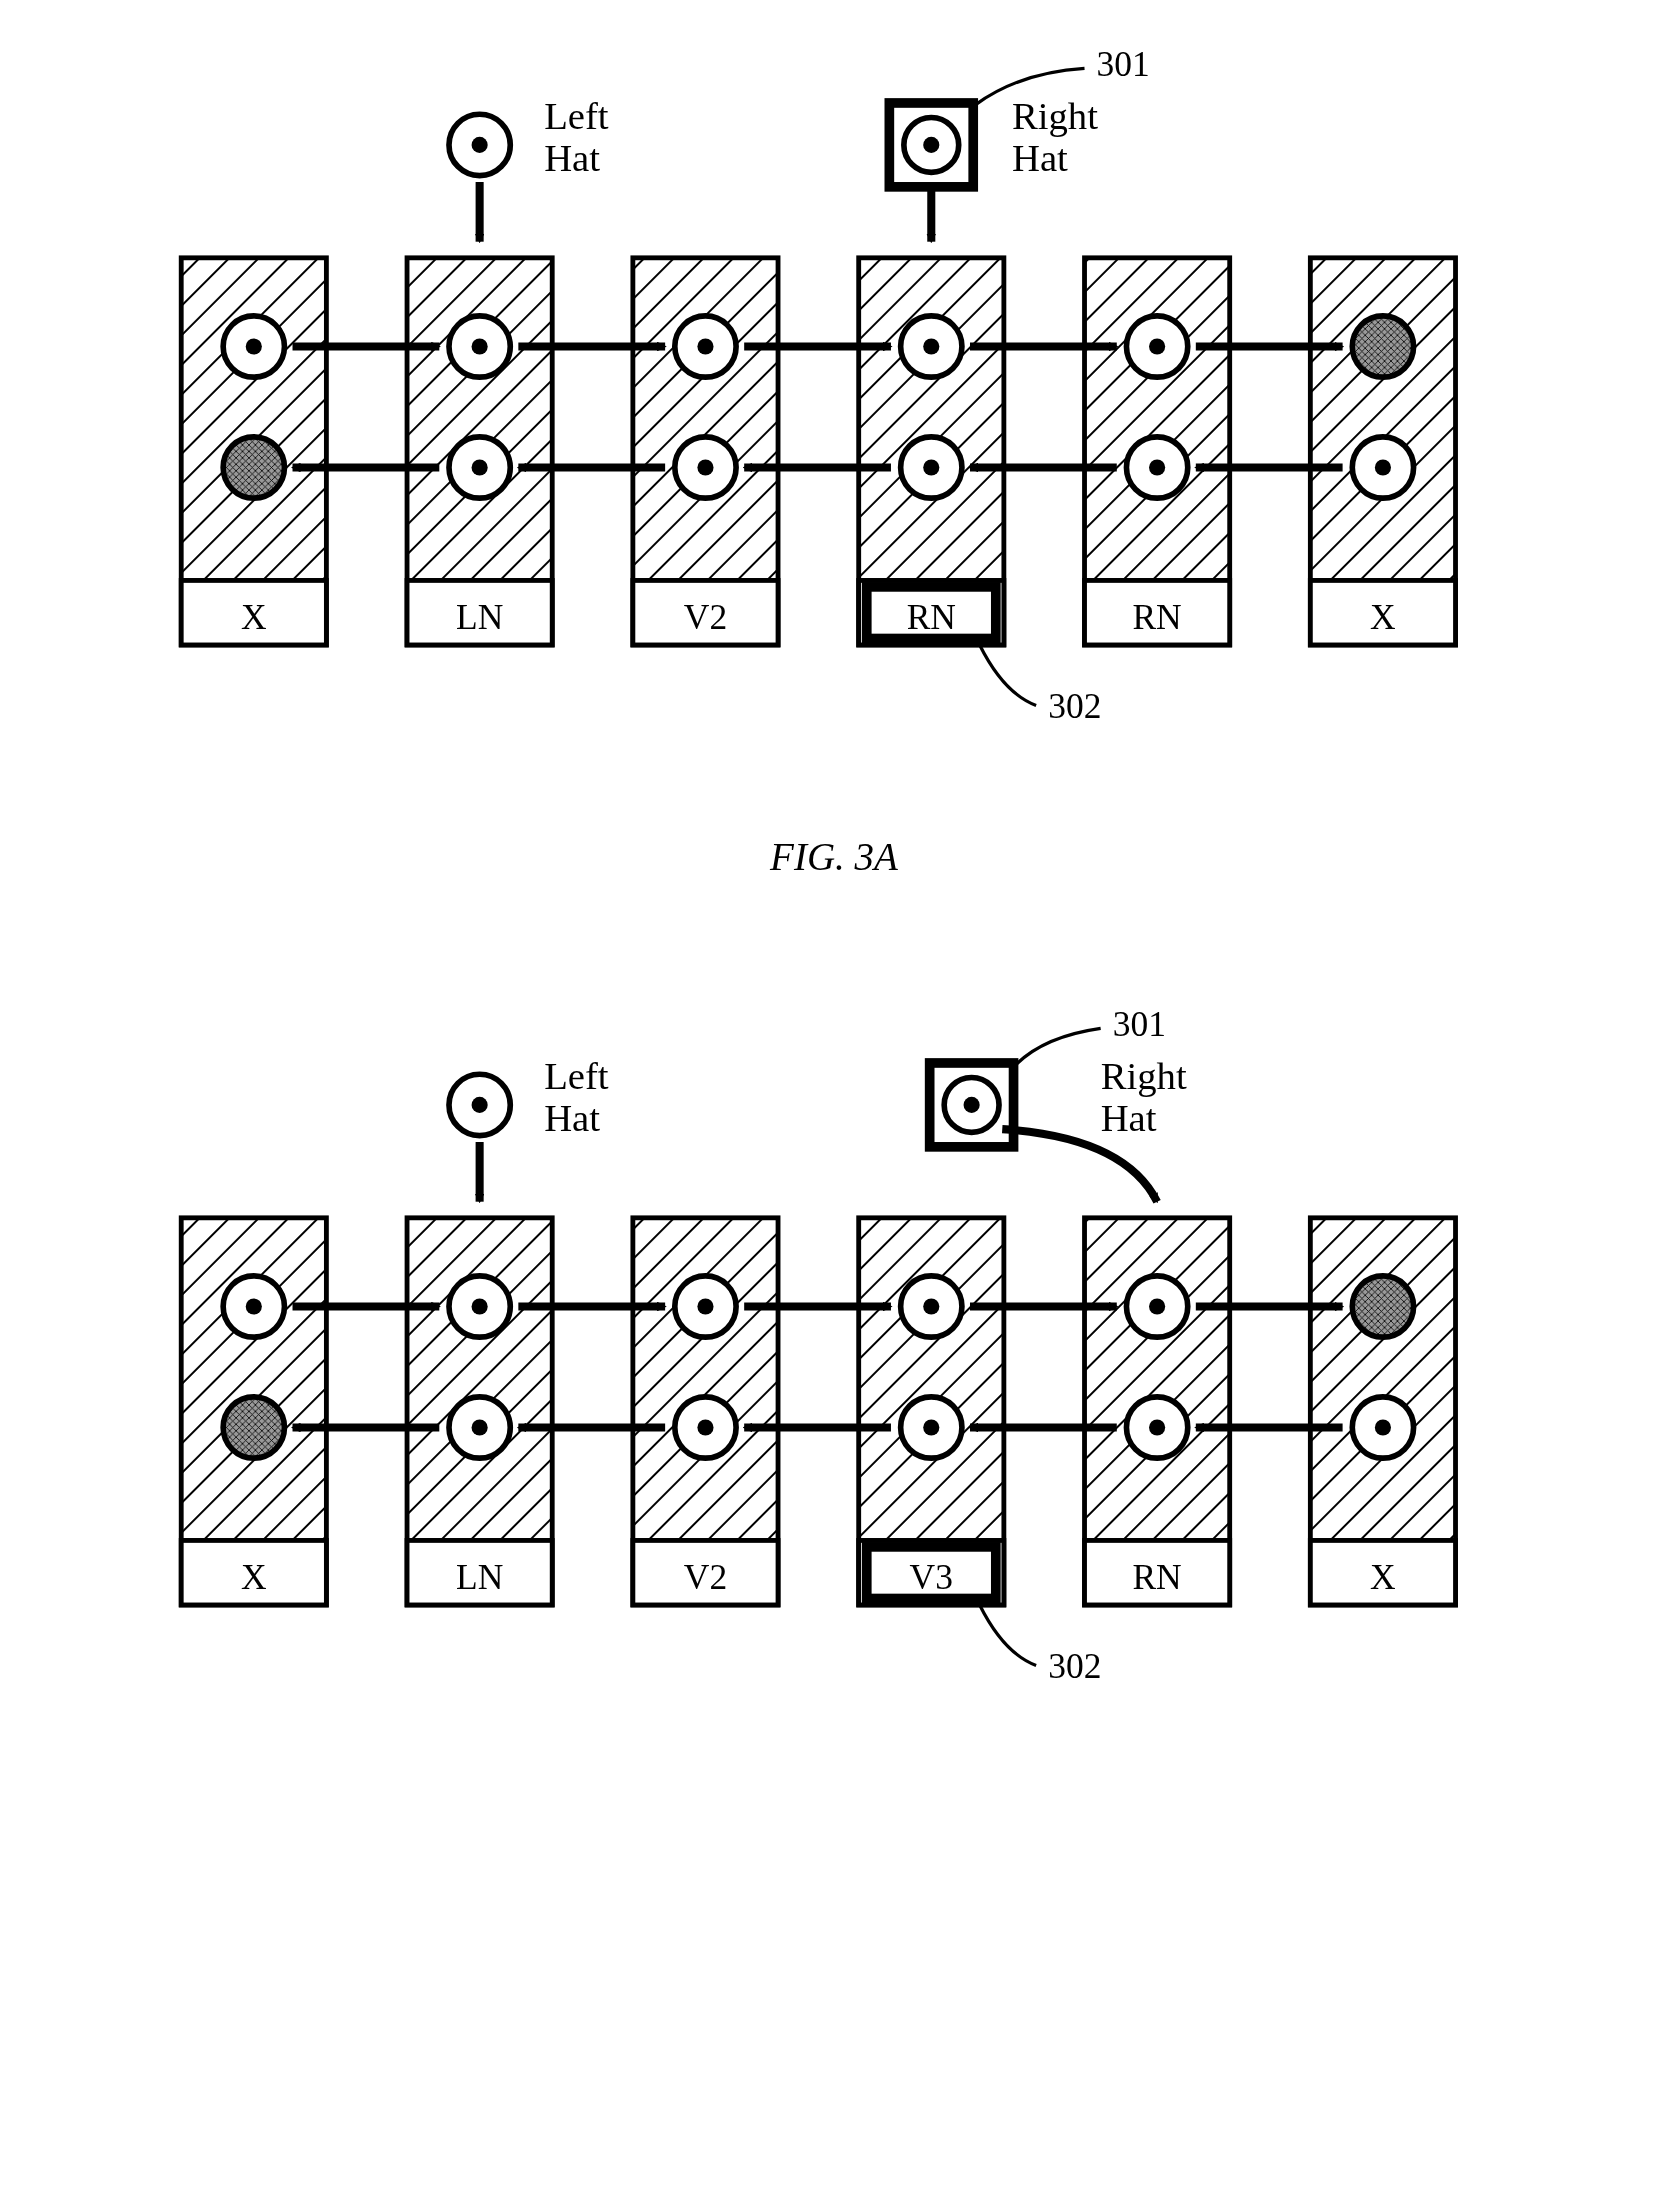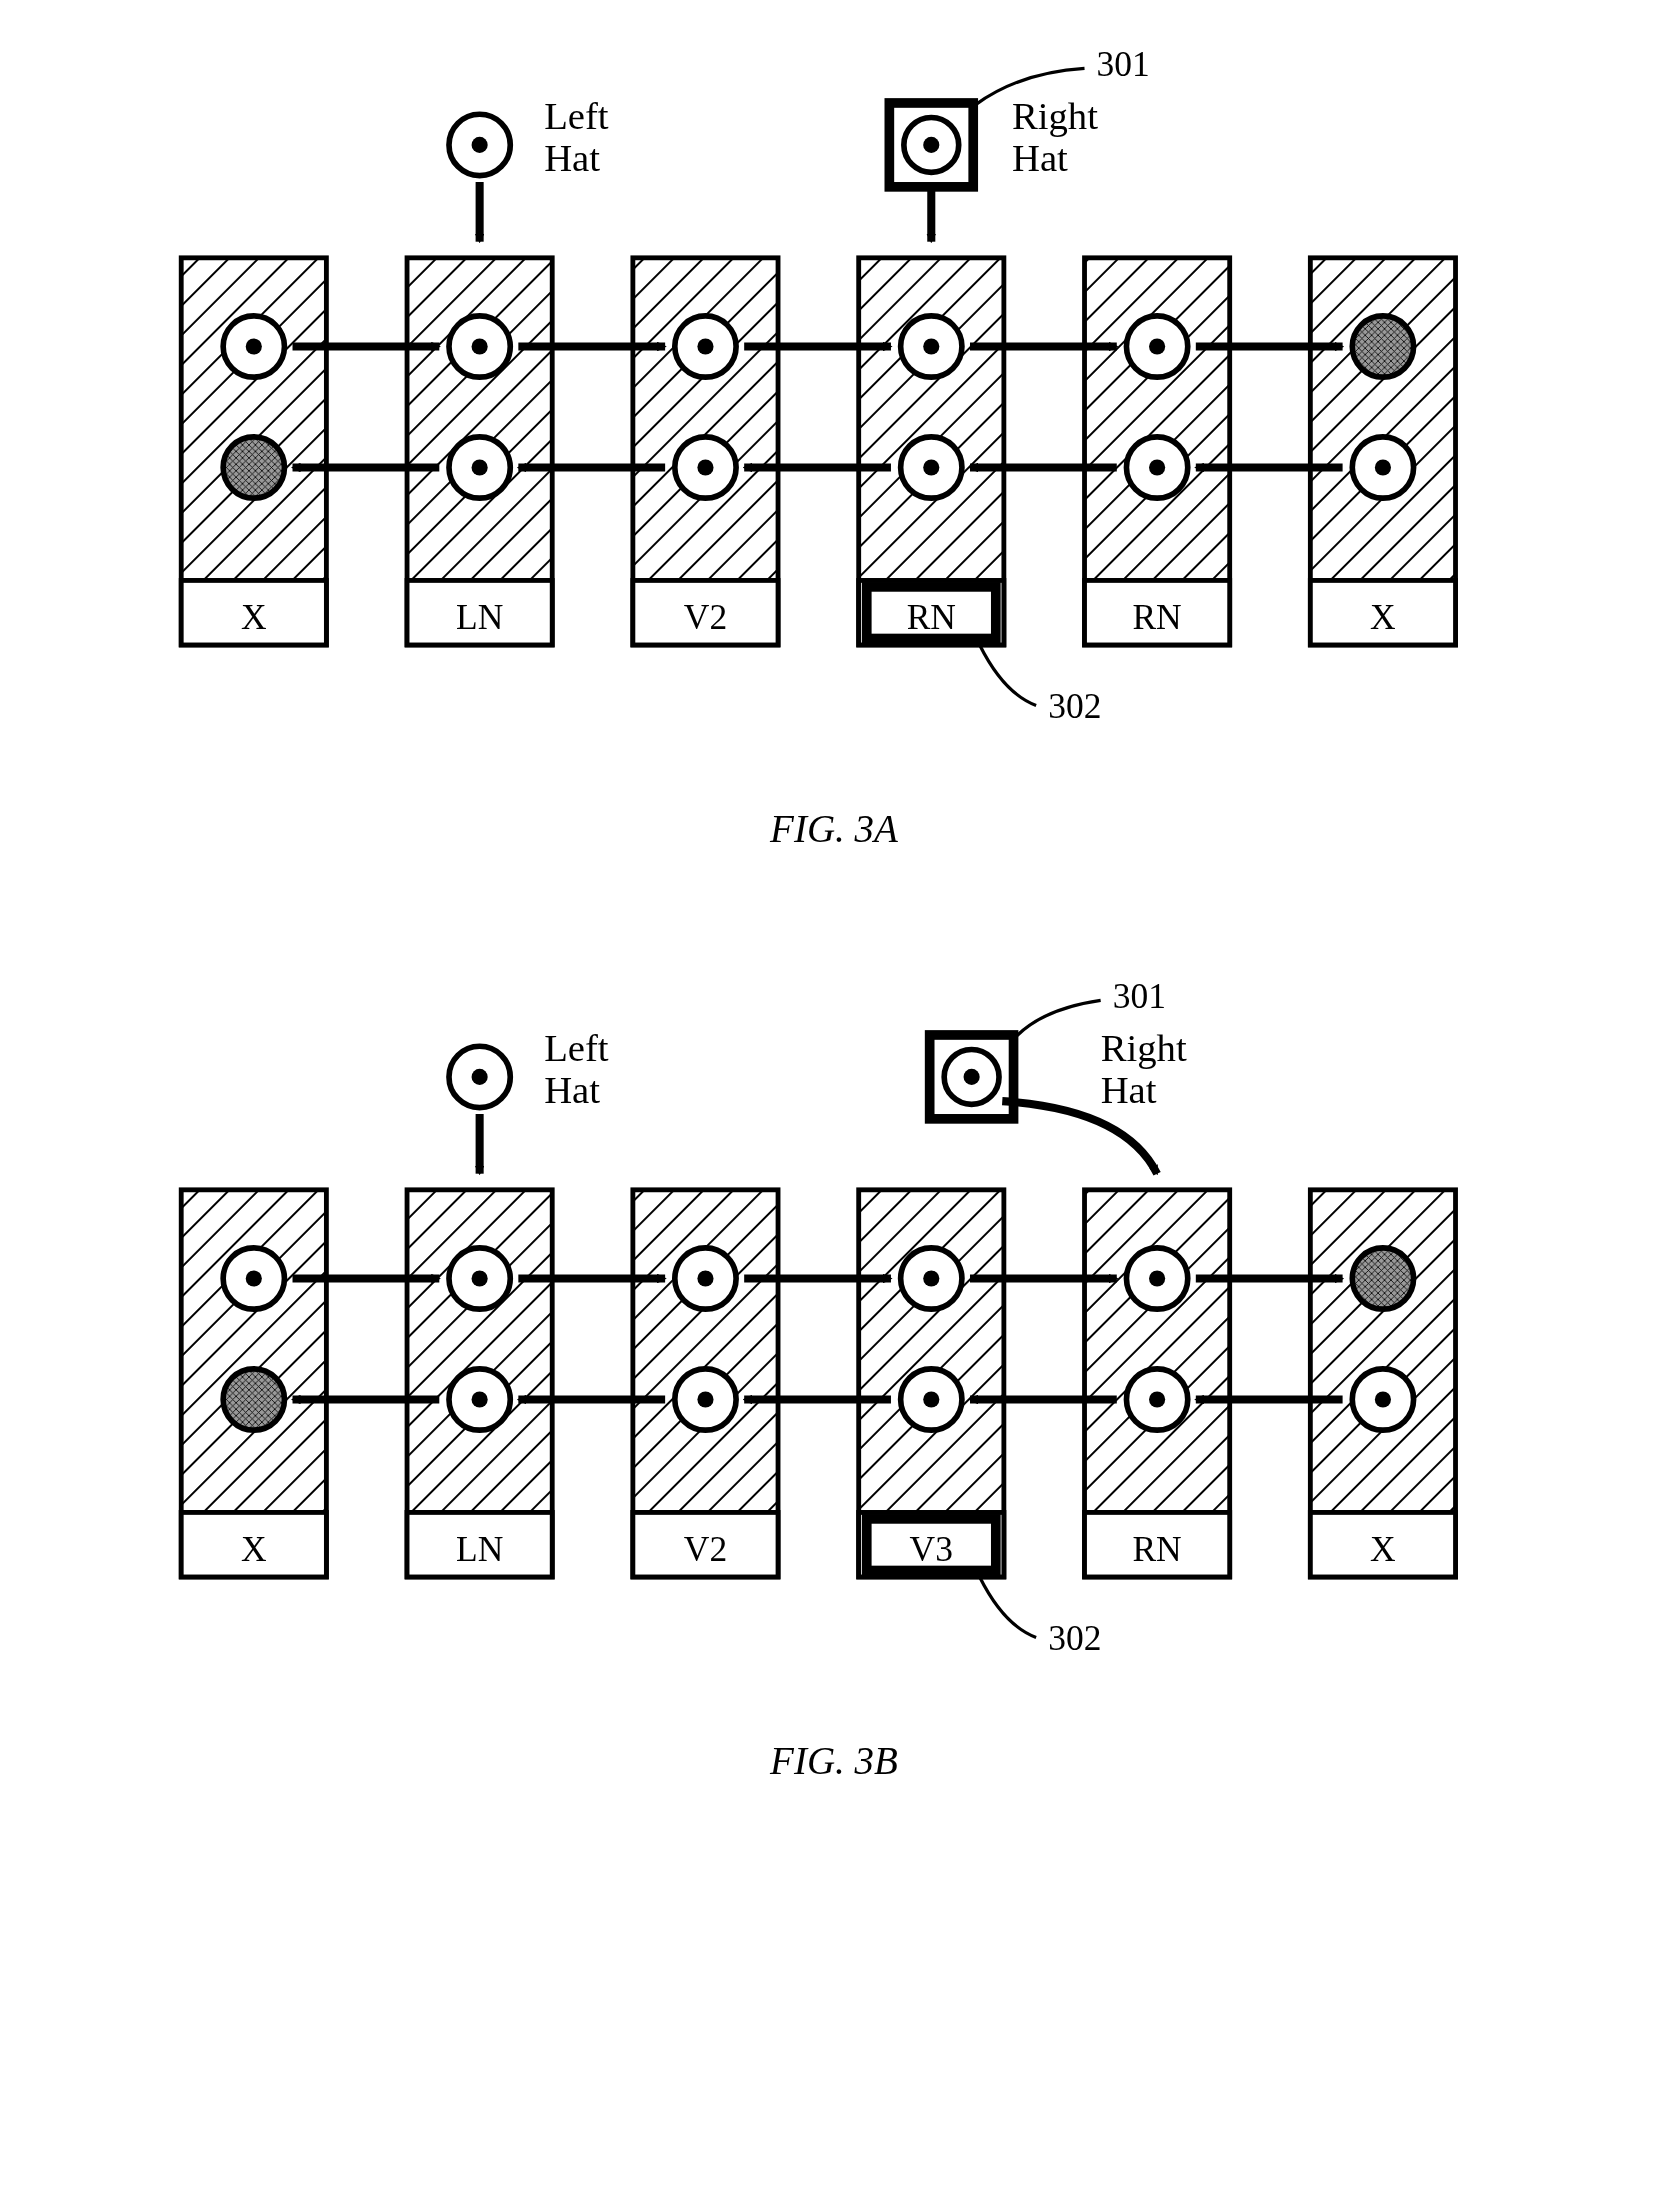--- a/index.html
+++ b/index.html
@@ -8,21 +8,21 @@
     font-family: "Times New Roman", serif;
     background: #fff;
   }
   .figure {
     margin-bottom: 113px;
   }
   .fig-label {
     text-align: center;
     font-style: italic;
     font-size: 39px;
-    margin-top: 32px;
+    margin-top: 60px;
     font-weight: 500;
   }
   svg {
     display: block;
     margin: 0 auto;
   }
   .box-label {
     font-family: "Times New Roman", serif;
     font-size: 44px;
     font-weight: 500;
@@ -253,15 +253,14 @@
     <path d="M1158,170 Q1310,180 1350,260" stroke="#000" stroke-width="10" fill="none" marker-end="url(#arrowB)"></path>
   </g>
   <text x="1280" y="120" class="hat-label"><tspan x="1280" dy="0">Right</tspan><tspan x="1280" dy="52">Hat</tspan></text>
 
   <path d="M1175,90 Q1210,55 1280,45" stroke="#000" stroke-width="4" fill="none"></path>
   <text x="1295" y="55" class="callout-label">301</text>
 
   <path d="M1130,760 Q1160,820 1200,835" stroke="#000" stroke-width="4" fill="none"></path>
   <text x="1215" y="850" class="callout-label">302</text>
 </svg>
-<div class="fig-label">FIG. 3B</div>
 </div>
 
 
 </body></html>

